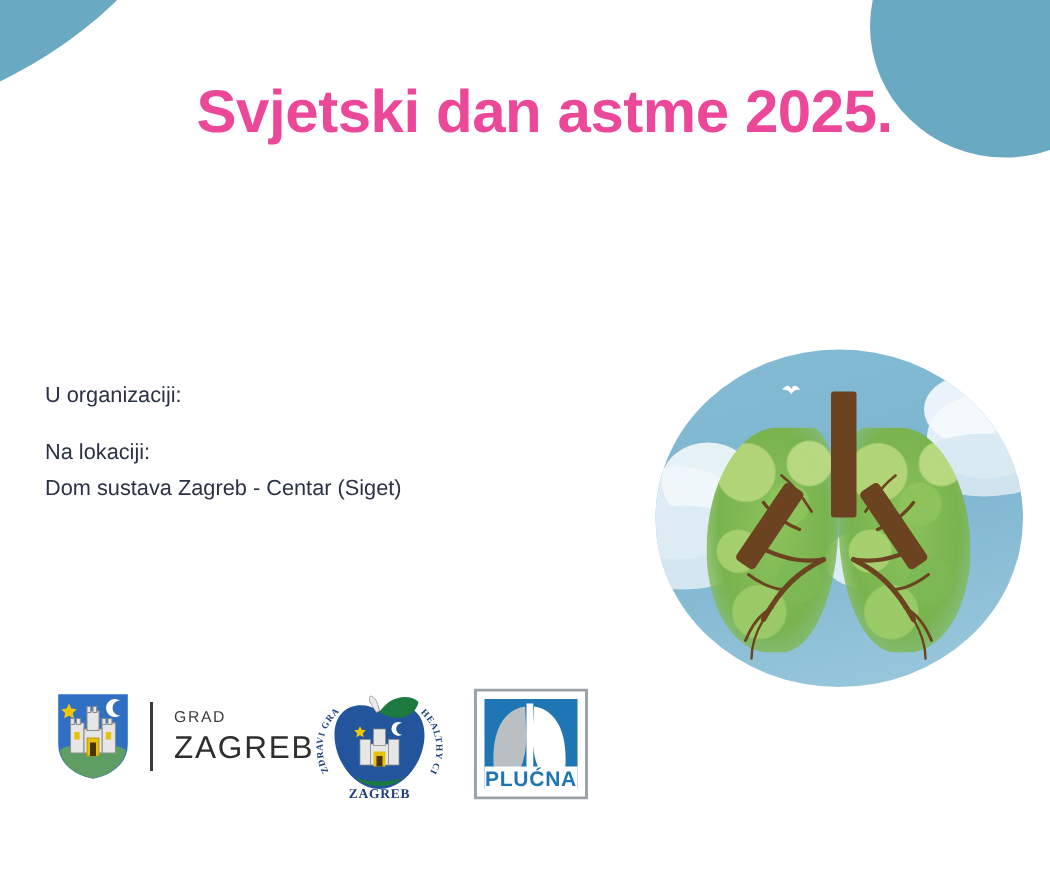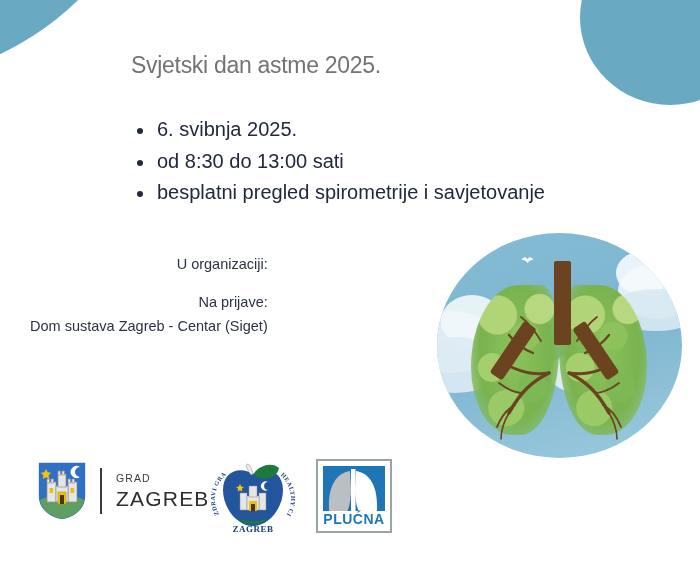--- a/index.html
+++ b/index.html
@@ -20,23 +20,23 @@
   .blob-tr{
     position:absolute;right:-60px;top:-70px;
     width:180px;height:175px;
     background:#6aa9c2;
     border-radius:50% 50% 50% 50%;
   }
 
   
   .title{
     position:absolute;left:131px;top:53px;
-    font-size:23px;line-height:1.1;
-    font-weight:400;
-    color:#737373;
+    font-size:40px;line-height:1.1;
+    font-weight:700;
+    color:#ec4899;
     letter-spacing:-0.3px;
     white-space:nowrap;
   }
 
   
   .bullets{
     position:absolute;left:133px;top:114px;
     margin:0;padding:0;list-style:none;
   }
   .bullets li{
@@ -53,21 +53,21 @@
     width:6px;height:6px;border-radius:50%;
     background:#22293d;
   }
 
   
   .body-block{
     position:absolute;left:30px;top:253px;
     font-size:14.5px;line-height:1.62;
     color:#2b3245;
   }
-  .body-block p{margin:0 0 15px 0;text-align:right;}
+  .body-block p{margin:0 0 15px 0;}
   .body-block p:last-child{margin-bottom:0;}
 
   
   .illus{
     position:absolute;left:437px;top:233px;
     width:245px;height:225px;
     border-radius:50%;
     overflow:hidden;
     background:linear-gradient(165deg,#85bcd4 0%,#7db5d0 45%,#9ccadd 100%);
   }
@@ -132,32 +132,27 @@
 </head>
 <body>
 
 <div class="poster">
 
   <div class="blob-tl-2"></div>
   <div class="blob-tr"></div>
 
   <div class="title">Svjetski dan astme 2025.</div>
 
-  <ul class="bullets">
-    <li>6. svibnja 2025.</li>
-    <li>od 8:30 do 13:00 sati</li>
-    <li>besplatni pregled spirometrije i savjetovanje</li>
-  </ul>
 
   <div class="body-block">
     <p>
       <span>U organizaciji:</span><br>
     </p>
     <p>
-      <span>Na prijave:</span><br>
+      <span>Na lokaciji:</span><br>
       <span>Dom sustava Zagreb - Centar (Siget)</span><br>
     </p>
   </div>
 
   <div class="illus">
     <div class="cloud cl-a"></div>
     <div class="cloud cl-b"></div>
     <div class="cloud cl-c"></div>
     <div class="cloud cl-d"></div>
     <div class="cloud cl-e"></div>

